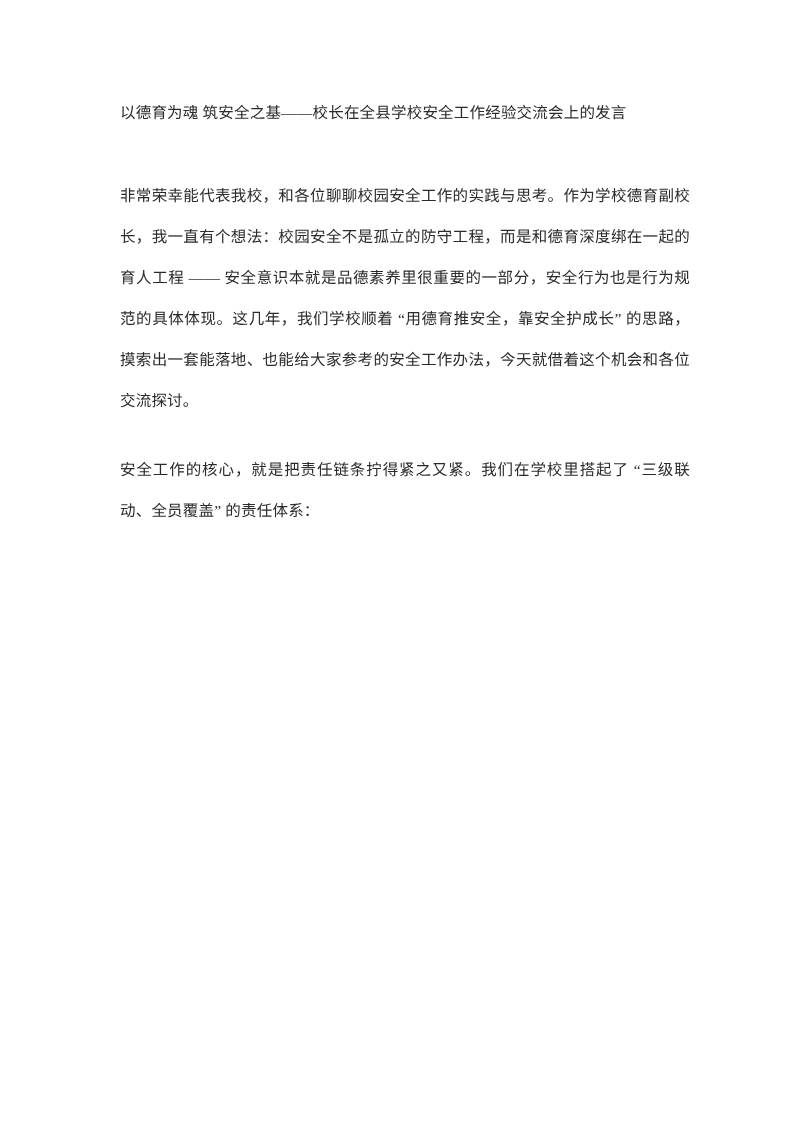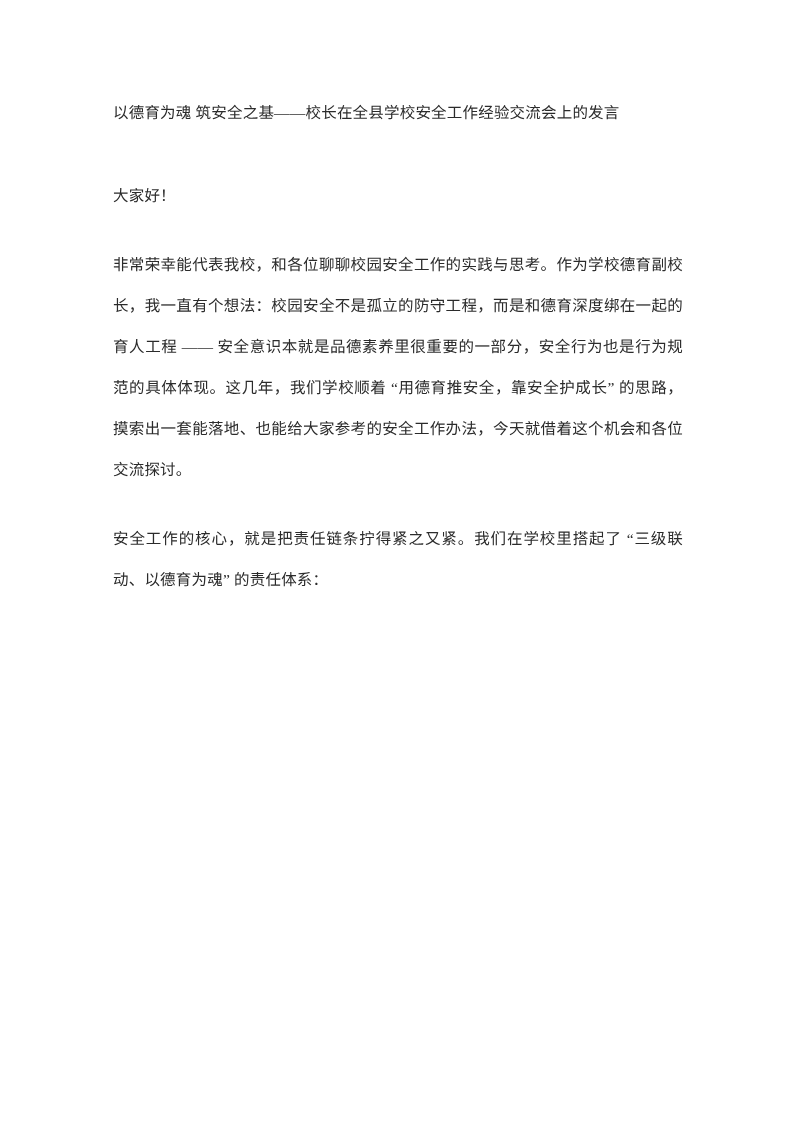--- a/index.html
+++ b/index.html
@@ -11,21 +11,21 @@
     width: 793px;
     height: 1122px;
     position: relative;
     background: #ffffff;
     box-sizing: border-box;
     overflow: hidden;
     font-family: "Liberation Serif", "DejaVu Serif", serif;
   }
   .content {
     position: absolute;
-    left: 113px;
+    left: 120px;
     top: 92px;
     width: 570px;
   }
   .para {
     font-size: 15.5px;
     line-height: 41px;
     color: #2b2b2b;
     margin: 0 0 28px 0;
     text-align: justify;
     text-justify: inter-ideograph;
@@ -40,17 +40,16 @@
   .short {
     margin-bottom: 28px;
   }
 </style>
 </head>
 <body>
 
 <div class="page">
   <div class="content">
     <p class="para title">以德育为魂  筑安全之基——校长在全县学校安全工作经验交流会上的发言</p>
-    <p class="para short">大家好！</p>
     <p class="para">非常荣幸能代表我校，和各位聊聊校园安全工作的实践与思考。作为学校德育副校长，我一直有个想法：校园安全不是孤立的防守工程，而是和德育深度绑在一起的育人工程 ——  安全意识本就是品德素养里很重要的一部分，安全行为也是行为规范的具体体现。这几年，我们学校顺着 “用德育推安全，靠安全护成长” 的思路，摸索出一套能落地、也能给大家参考的安全工作办法，今天就借着这个机会和各位交流探讨。</p>
-    <p class="para">安全工作的核心，就是把责任链条拧得紧之又紧。我们在学校里搭起了 “三级联动、以德育为魂” 的责任体系：</p>
+    <p class="para">安全工作的核心，就是把责任链条拧得紧之又紧。我们在学校里搭起了 “三级联动、全员覆盖” 的责任体系：</p>
   </div>
 </div>
 
 </body></html>

